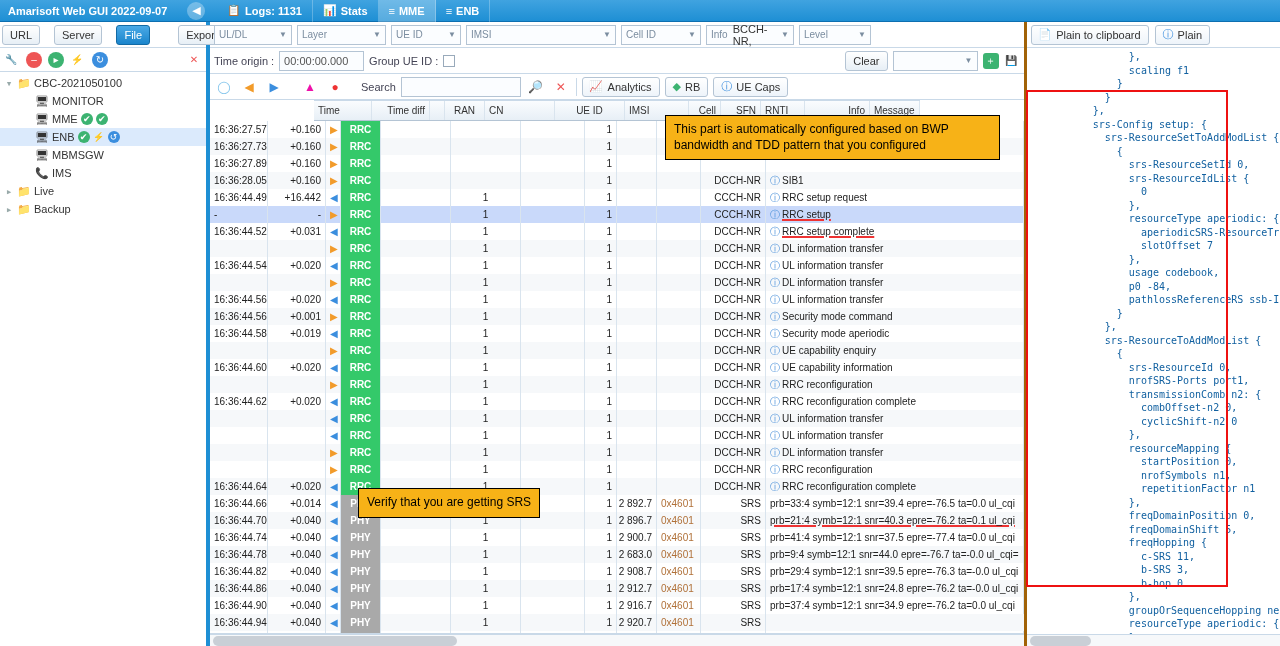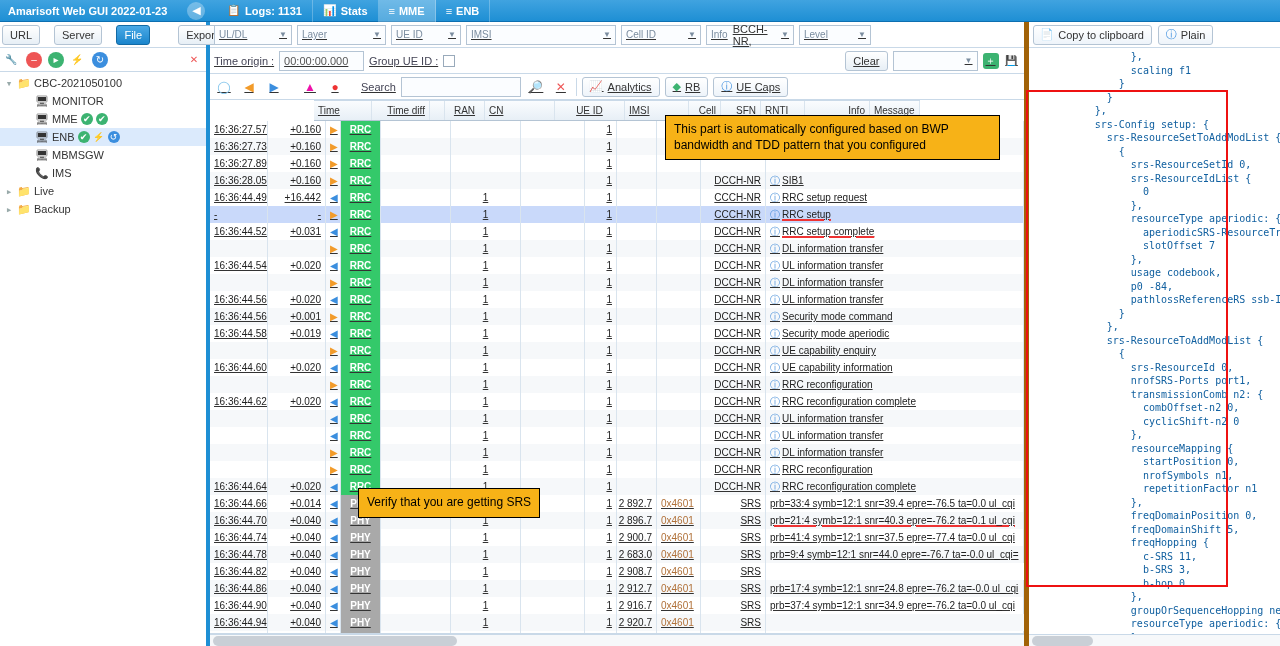--- a/index.html
+++ b/index.html
@@ -9,21 +9,21 @@
 .topbar { height:22px; background:linear-gradient(#40a3e0,#1e8fd4); border-bottom:1px solid #0d6fb0; display:flex; align-items:center; color:#fff; font-size:11px; }
 .topbar .brand { padding:0 8px; font-weight:bold; }
 .topbar .collapse-btn { width:18px; height:18px; background:rgba(255,255,255,0.3); border-radius:9px; display:flex; align-items:center; justify-content:center; margin-right:6px; cursor:pointer; }
 .topbar .tabbtn { height:22px; padding:0 10px; display:flex; align-items:center; gap:4px; border-right:1px solid rgba(255,255,255,0.25); cursor:pointer; font-weight:bold; }
 .topbar .tabbtn .ic { font-size:11px; }
 .topbar .tabbtn.active { background:rgba(255,255,255,0.25); }
 
 
 .columns { position:absolute; top:22px; bottom:0; left:0; right:0; display:flex; }
 .left   { width:210px; border-right:4px solid #1e8fd4; display:flex; flex-direction:column; }
-.center { flex:1; display:flex; flex-direction:column; border-right:5px solid #a16207;text-decoration:underline; }
+.center { flex:1; display:flex; flex-direction:column; border-right:3px solid #a16207; }
 .right  { width:330px; display:flex; flex-direction:column; }
 
 
 .left-top { height:26px; border-bottom:1px solid #c9d9e8; display:flex; align-items:center; padding:2px; gap:14px; }
 .btn-s { height:20px; padding:0 7px; border:1px solid #b4c4d4; background:linear-gradient(#fff,#e7eff6); border-radius:3px; font-size:11px; color:#333; display:flex; align-items:center; cursor:pointer; }
 .btn-s.active { background:linear-gradient(#4aa9e6,#1a85cc); color:#fff; border-color:#126aa5; }
 .left-icons { height:24px; border-bottom:1px solid #c9d9e8; display:flex; align-items:center; padding:2px 4px; gap:6px; }
 .tiny-ic { width:16px; height:16px; border-radius:8px; display:flex; align-items:center; justify-content:center; font-size:10px; cursor:pointer; }
 .ic-refresh{color:#2b80c4;} .ic-red{background:#e55;color:#fff;} .ic-green{background:#3cb371;color:#fff;} .ic-blue{background:#3b8ede;color:#fff;} 
 .tree { flex:1; overflow:auto; padding:2px 0; }
@@ -63,21 +63,21 @@
 
 .note{position:absolute;background:#f7b217;border:1px solid #000;color:#000;padding:6px 8px;font-size:12px;line-height:1.3;z-index:30;}
 .rbox{position:absolute;border:2px solid #e11;z-index:29;pointer-events:none;}
 .sb{height:12px;border-top:1px solid #c9d9e8;background:#f6f8fa;display:flex;align-items:center;justify-content:space-between;}
 .sb .bar{height:10px;width:30%;background:#c9cfd6;border-radius:5px;margin:0 3px;}
 </style>
 </head>
 <body>
 
 <div class="topbar">
-  <span class="brand">Amarisoft Web GUI 2022-01-23</span>
+  <span class="brand">Amarisoft Web GUI 2022-09-07</span>
   <span style="flex-basis:12px"></span>
   <span class="collapse-btn">◀</span>
   <span style="flex-basis:6px"></span>
   <span class="tabbtn">
       <span class="ic">📋</span>
       <span>Logs: 1131</span>
     </span>
   <span class="tabbtn">
       <span class="ic">📊</span>
       <span>Stats</span>
@@ -754,20 +754,23 @@
               <span class="dir-ar dir-ul">◀</span>
             </div>
             <div class="c-ran ran-phy">PHY</div>
             <div class="c-cn"></div>
             <div class="c-ueid">1</div>
             <div class="c-imsi"></div>
             <div class="c-cell">1</div>
             <div class="c-sfn">2 908.7</div>
             <div class="c-rnti" style="color: rgb(176, 112, 56);">0x4601</div>
             <div class="c-info">SRS</div>
+            <div class="c-msg">
+              <span>prb=29:4 symb=12:1 snr=39.5 epre=-76.3 ta=-0.0 ul_cqi</span>
+            </div>
           </div>
           <div class="log-row alt">
             <div class="c-time">16:36:44.860</div>
             <div class="c-td">+0.040</div>
             <div class="c-dir">
               <span class="dir-ar dir-ul">◀</span>
             </div>
             <div class="c-ran ran-phy">PHY</div>
             <div class="c-cn"></div>
             <div class="c-ueid">1</div>
@@ -831,21 +834,21 @@
   </div>
   <div class="sb">
         <span class="bar"></span>
       </div>
  </div>
 
  <div class="right">
   <div class="right-top">
     <span class="pill-btn">
           <span>📄</span>
-          <span>Copy to clipboard</span>
+          <span>Plain to clipboard</span>
         </span>
     <span class="pill-btn">
           <span style="color:#3b8ede">ⓘ</span>
           <span>Plain</span>
         </span>
   </div>
   <pre class="code">                },
                 scaling f1
               }
             }

